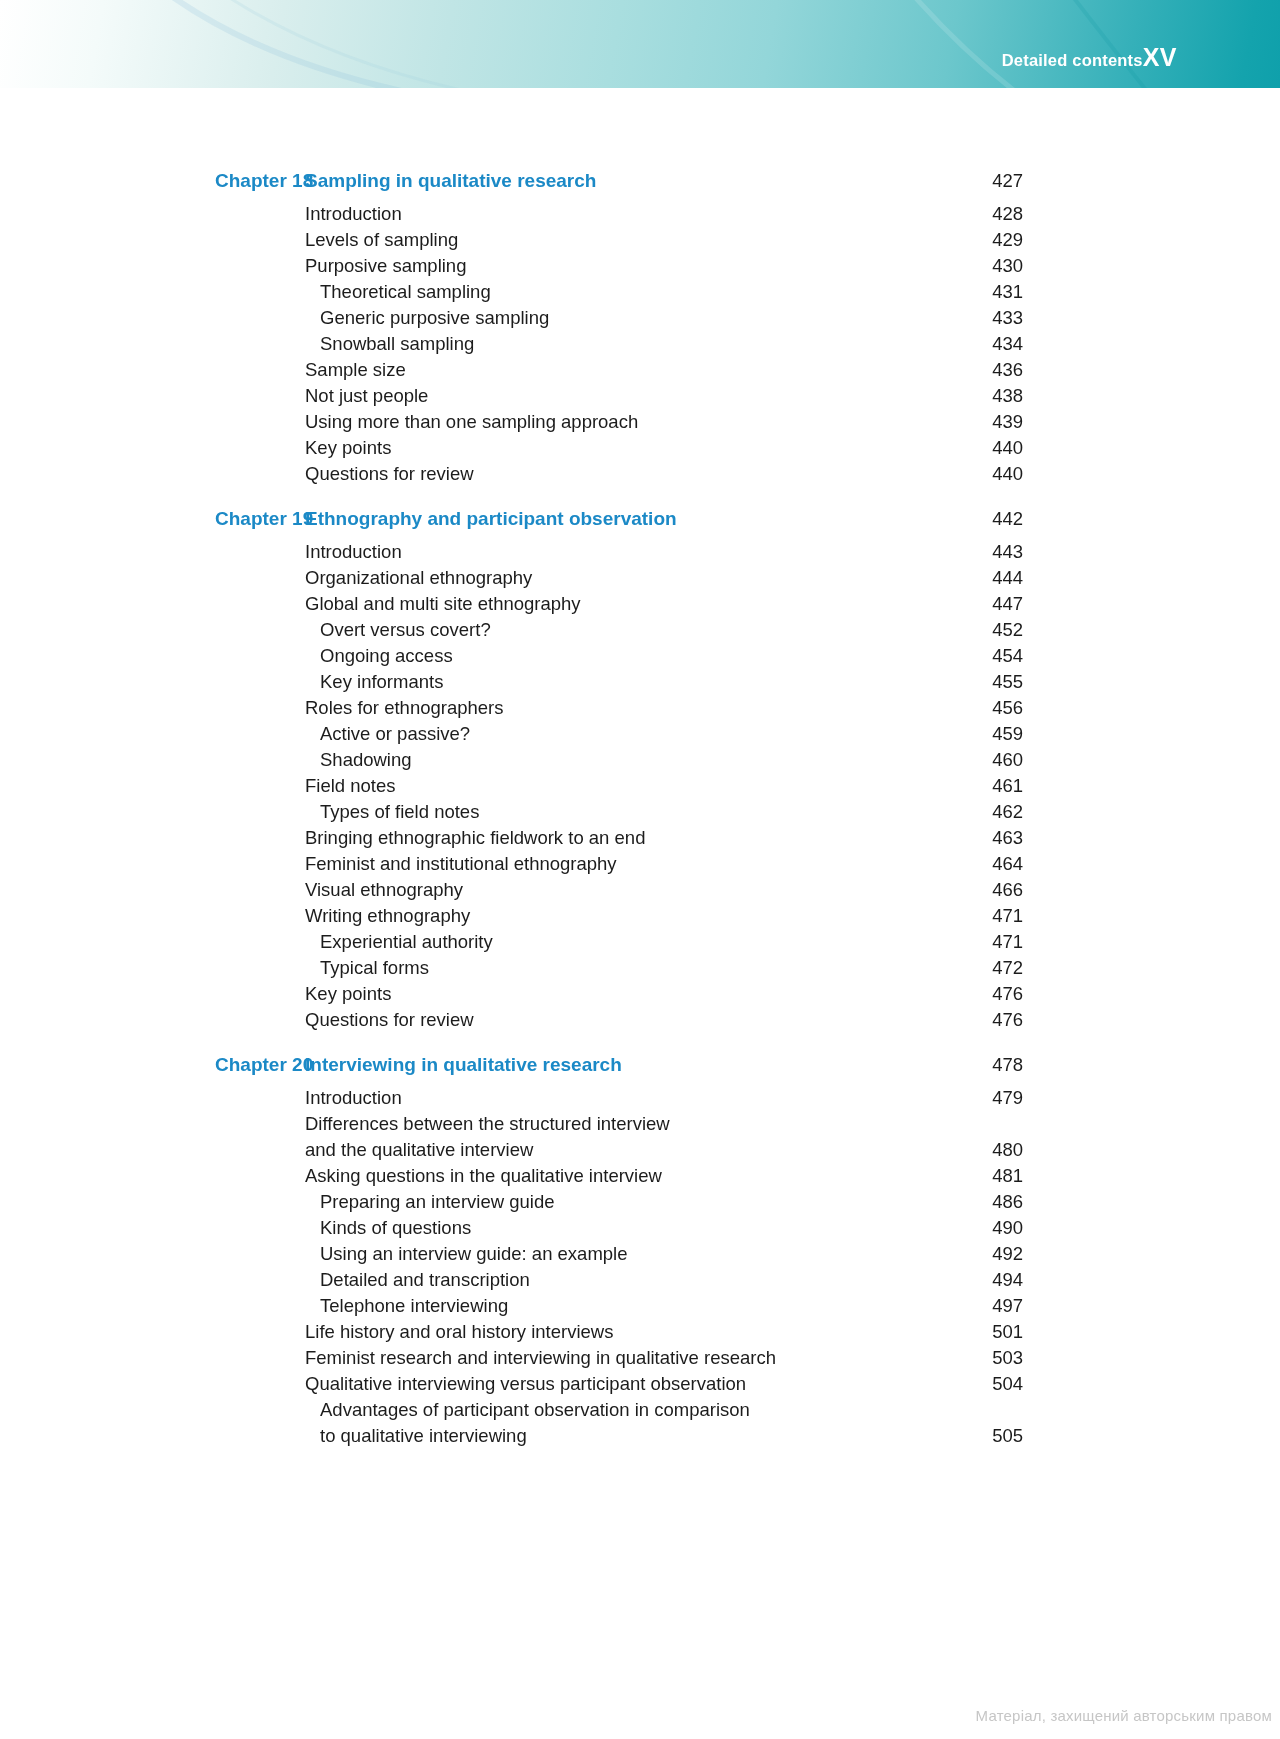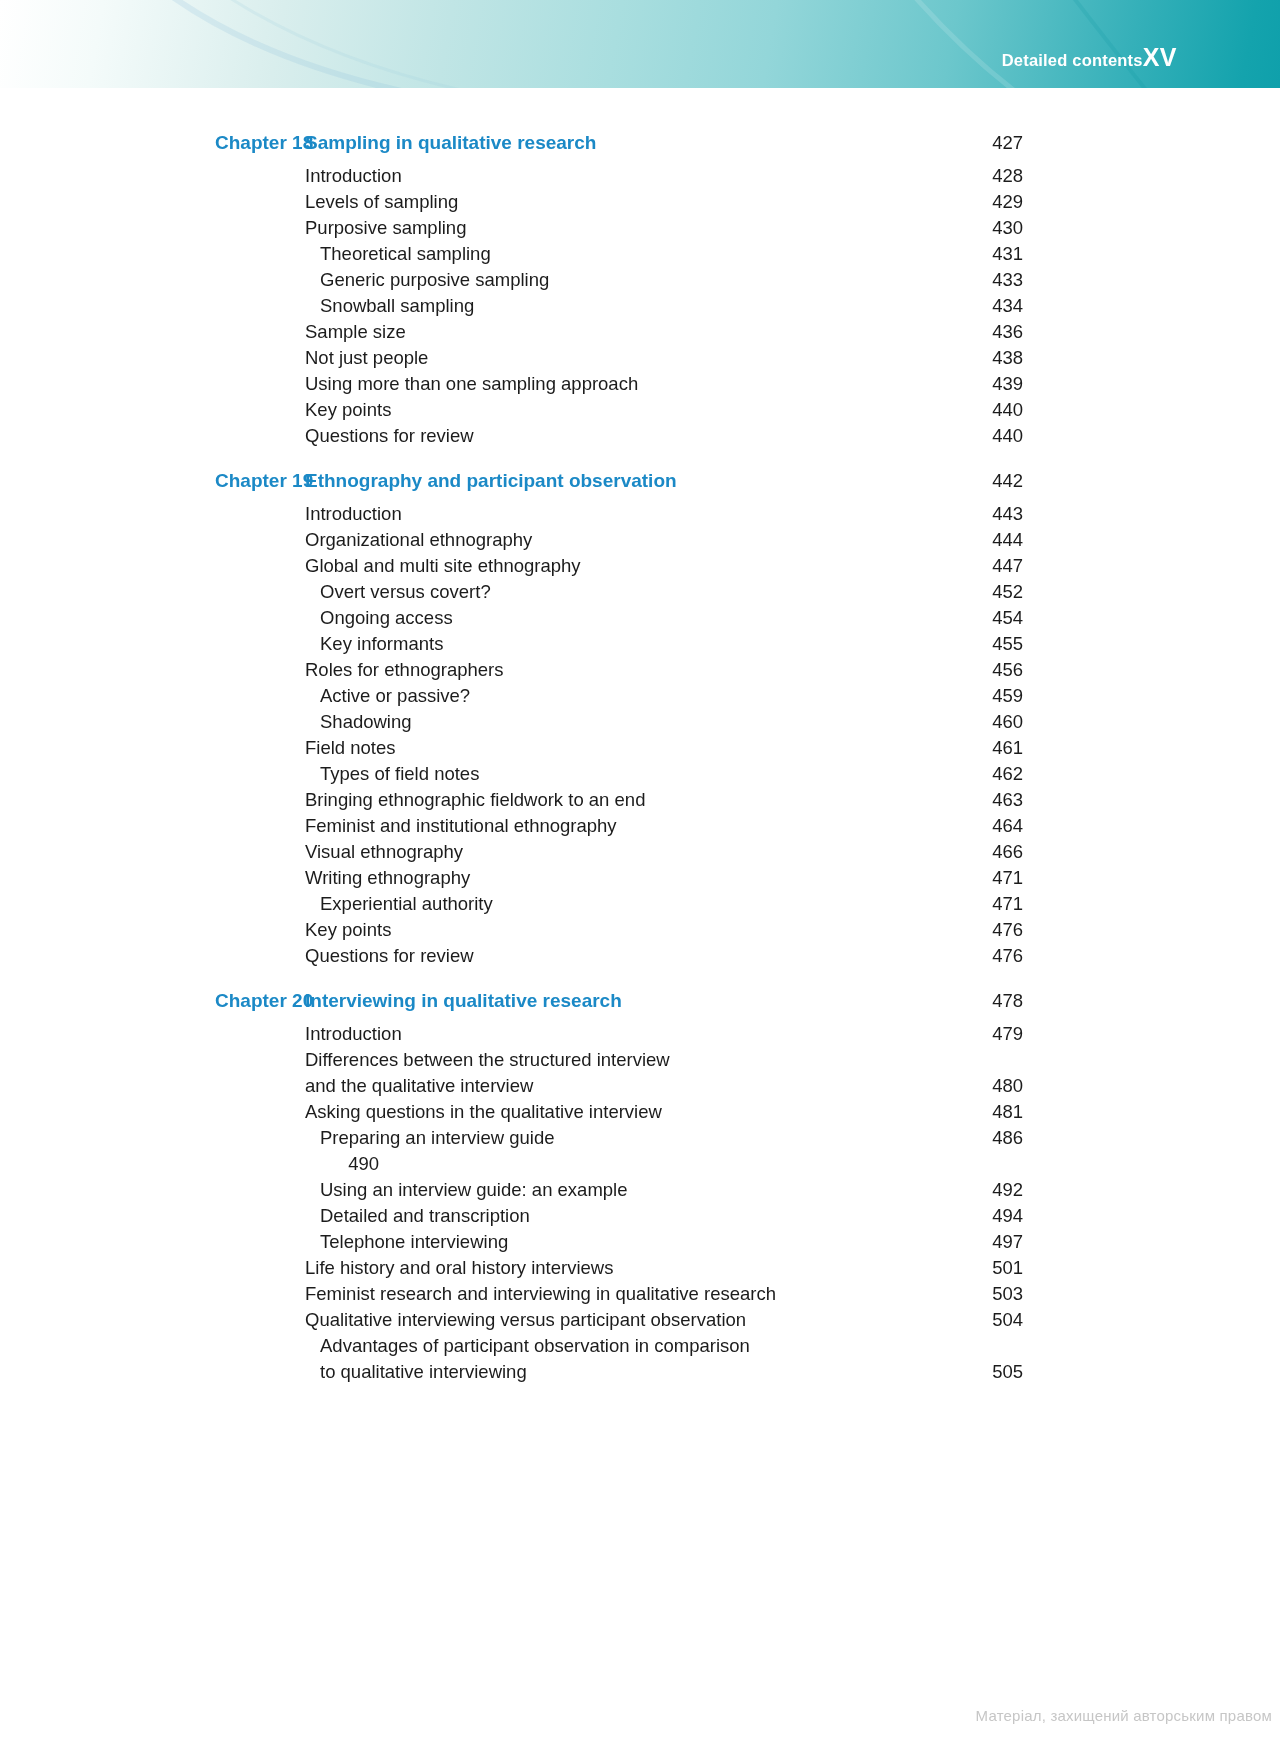--- a/index.html
+++ b/index.html
@@ -89,21 +89,21 @@
     <div class="header-inner">
       <span class="header-label">Detailed contents</span>
       <span class="header-folio">XV</span>
     </div>
   </div>
 
   <div class="toc">
       <div class="chapter-block">
         <div class="chapter-row">
           <span class="chapter-num" style="color: rgb(27, 137, 198);">Chapter 18</span>
-          <span class="chapter-title" style="color: rgb(27, 137, 198);">Sampling in qualitative research</span>
+          <span class="chapter-title" style="color: rgb(27, 137, 198); margin-top: 38px;">Sampling in qualitative research</span>
           <span class="page-num">427</span>
         </div>
         <div class="entry-row">
           <div class="entry-text">
             <div class="entry-line">Introduction</div>
           </div>
           <div class="page-num">428</div>
         </div>
         <div class="entry-row">
           <div class="entry-text">
@@ -261,20 +261,26 @@
             <div class="entry-line">Writing ethnography</div>
           </div>
           <div class="page-num">471</div>
         </div>
         <div class="entry-row lvl2">
           <div class="entry-text">
             <div class="entry-line">Experiential authority</div>
           </div>
           <div class="page-num">471</div>
         </div>
+        <div class="entry-row lvl2">
+          <div class="entry-text">
+            <div class="entry-line">Typical forms</div>
+          </div>
+          <div class="page-num">472</div>
+        </div>
         <div class="entry-row italic">
           <div class="entry-text">
             <div class="entry-line">Key points</div>
           </div>
           <div class="page-num">476</div>
         </div>
         <div class="entry-row italic">
           <div class="entry-text">
             <div class="entry-line">Questions for review</div>
           </div>
@@ -306,20 +312,23 @@
           </div>
           <div class="page-num">481</div>
         </div>
         <div class="entry-row lvl2">
           <div class="entry-text">
             <div class="entry-line">Preparing an interview guide</div>
           </div>
           <div class="page-num">486</div>
         </div>
         <div class="entry-row lvl2">
+          <div class="entry-text">
+            <div class="entry-line">Kinds of questions</div>
+          </div>
           <div class="page-num">490</div>
         </div>
         <div class="entry-row lvl2">
           <div class="entry-text">
             <div class="entry-line">Using an interview guide: an example</div>
           </div>
           <div class="page-num">492</div>
         </div>
         <div class="entry-row lvl2">
           <div class="entry-text">

